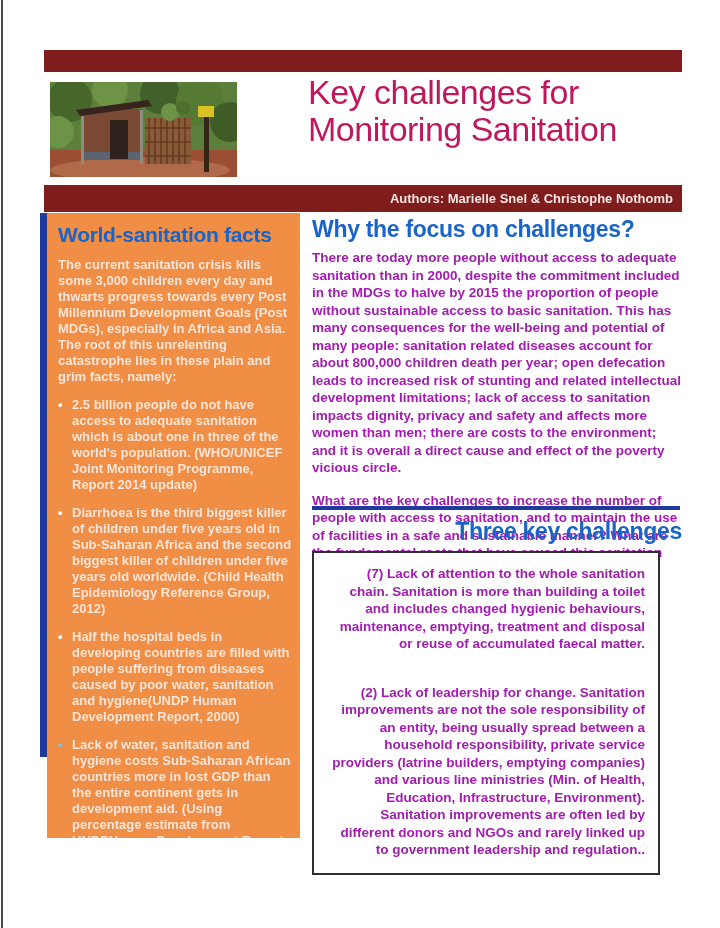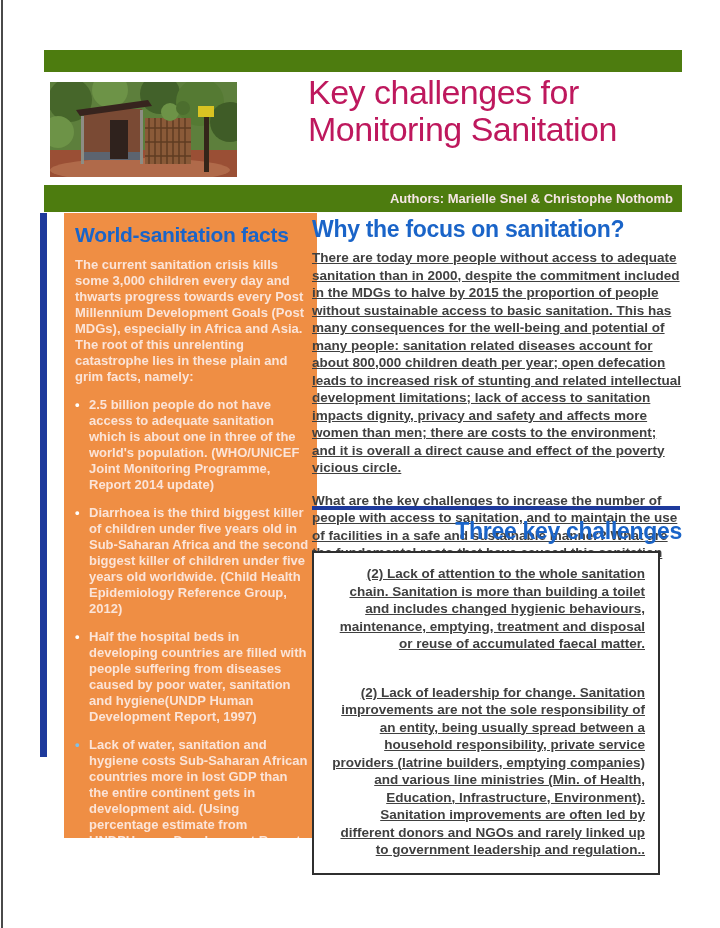--- a/index.html
+++ b/index.html
@@ -2,49 +2,49 @@
 <html><head>
 <meta charset="utf-8">
 <style>
   html,body{margin:0;padding:0;background:#ffffff;}
   body{
     width:720px;height:928px;position:relative;overflow:hidden;
     font-family:"Liberation Sans","DejaVu Sans",sans-serif;
     -webkit-font-smoothing:antialiased;
   }
   .page-edge{position:absolute;left:1px;top:0;width:2px;height:928px;background:#4a4a4a;}
-  .bar{background:#4d7c0f;position:absolute;}
+  .bar{background:#7f1d1d;position:absolute;}
   .topbar{left:44px;top:50px;width:638px;height:22px;}
   .photo-frame{position:absolute;left:50px;top:82px;width:187px;height:95px;overflow:hidden;}
   .doc-title{
     position:absolute;left:308px;top:74px;width:390px;
     color:#be185d;font-size:34px;line-height:37px;font-weight:500;letter-spacing:-0.5px;
   }
   .doc-title span{display:block;}
   .authorsbar{
     left:44px;top:185px;width:638px;height:27px;
     display:flex;align-items:center;justify-content:flex-end;box-sizing:border-box;padding-right:9px;
   }
   .authors-text{color:#f6e6e6;font-size:13px;font-weight:bold;}
   .side-navy{position:absolute;left:40px;top:213px;width:7px;height:544px;background:#1e3a9c;}
   .orange-box{
-    position:absolute;left:64px;top:213px;width:253px;height:625px;background:#ef8e44;
+    position:absolute;left:47px;top:213px;width:253px;height:625px;background:#ef8e44;
     box-sizing:border-box;padding:8px 8px 0 11px;overflow:hidden;
   }
   .orange-heading{color:#1a64c8;font-size:21px;font-weight:700;letter-spacing:-0.3px;margin:2px 0 10px 0;}
   .orange-text{color:#fbe4d8;font-size:13px;font-weight:700;line-height:16px;}
   .bullet{display:flex;margin-top:12px;}
   .bullet .marker{width:14px;flex:0 0 14px;color:#ffffff;font-size:13px;font-weight:700;line-height:16px;}
   .bullet.last .marker{color:#7fc0e8;}
   .bullet .btext{flex:1;}
   .right-col{position:absolute;left:312px;width:370px;}
   .sec-focus{top:216px;}
   .sec-challenges{top:506px;}
   .blue-heading{color:#1a64c8;font-size:23px;font-weight:600;letter-spacing:-0.3px;margin:0 0 6px 0;}
-  .body-text{color:#404040;font-size:13.5px;font-weight:600;line-height:17.5px;margin:0;text-decoration:underline;}
+  .body-text{color:#a21caf;font-size:13.5px;font-weight:600;line-height:17.5px;margin:0;}
   .para2{margin-top:15px;}
   .navy-rule{height:4px;background:#1e3a9c;margin-bottom:8px;width:368px;}
   .challenge-box{
     border:2px solid #2f2f2f;width:348px;box-sizing:border-box;
     padding:12px 13px 14px 13px;margin-top:2px;min-height:290px;background:#ffffff;
   }
   .challenge-box p{margin:0;}
   .challenge-box p + p{margin-top:31px;}
 </style>
 </head>
@@ -109,34 +109,34 @@
   <div class="bullet orange-text">
     <span class="marker">•</span>
     <span class="btext">2.5 billion people do not have access to adequate sanitation which is about one in three of the world's population. (WHO/UNICEF Joint Monitoring Programme, Report 2014 update)</span>
   </div>
   <div class="bullet orange-text">
     <span class="marker">•</span>
     <span class="btext">Diarrhoea is the third biggest killer of children under five years old in Sub-Saharan Africa and the second biggest killer of children under five years old worldwide. (Child Health Epidemiology Reference Group,  2012)</span>
   </div>
   <div class="bullet orange-text">
     <span class="marker">•</span>
-    <span class="btext">Half the hospital beds in developing countries are filled with people suffering from diseases caused by poor water, sanitation and hygiene(UNDP Human Development Report, 1997)</span>
+    <span class="btext">Half the hospital beds in developing countries are filled with people suffering from diseases caused by poor water, sanitation and hygiene(UNDP Human Development Report, 2000)</span>
   </div>
   <div class="bullet last orange-text">
     <span class="marker">•</span>
     <span class="btext">Lack of water, sanitation and hygiene costs Sub-Saharan African countries more in lost GDP than the entire continent gets in development aid. (Using percentage estimate from UNDPHuman Development Report, 2006)</span>
   </div>
 </div>
 
 <div class="right-col sec-focus" style="position:absolute;">
-  <div class="blue-heading">Why the focus on sanitation?</div>
+  <div class="blue-heading">Why the focus on challenges?</div>
   <p class="body-text">There are today more people without access to adequate sanitation than in 2000, despite the commitment included in the MDGs to halve by 2015 the proportion of people without sustainable access to basic sanitation. This has many consequences for the well-being and potential of many people: sanitation related diseases account for about 800,000 children death per year; open defecation leads to increased risk of stunting and related intellectual development limitations; lack of access to sanitation impacts dignity, privacy and safety and affects more women than men; there are costs to the environment; and it is overall a direct cause and effect of the poverty vicious circle.</p>
   <p class="body-text para2">What are the key challenges to increase the number of people with access to sanitation, and to maintain the use of facilities in a safe and sustainable manner? What are the fundamental roots that have caused this sanitation crisis? Where have we collectively failed?</p>
 </div>
 
 <div class="right-col sec-challenges" style="position:absolute;text-align:right;">
   <div class="navy-rule"></div>
   <div class="blue-heading">Three key challenges</div>
   <div class="challenge-box">
-    <p class="body-text">(2) Lack of attention to the whole sanitation chain. Sanitation is more than building a toilet and includes changed hygienic behaviours, maintenance, emptying, treatment and disposal or reuse of accumulated faecal matter.</p>
+    <p class="body-text">(7) Lack of attention to the whole sanitation chain. Sanitation is more than building a toilet and includes changed hygienic behaviours, maintenance, emptying, treatment and disposal or reuse of accumulated faecal matter.</p>
     <p class="body-text">(2) Lack of leadership for change. Sanitation improvements are not the sole responsibility of an entity, being usually spread between a household responsibility, private service providers (latrine builders, emptying companies) and various line ministries (Min. of Health, Education, Infrastructure, Environment). Sanitation improvements are often led by different donors and NGOs and rarely linked up to government leadership and regulation..</p>
   </div>
 </div>
 
 </body></html>

